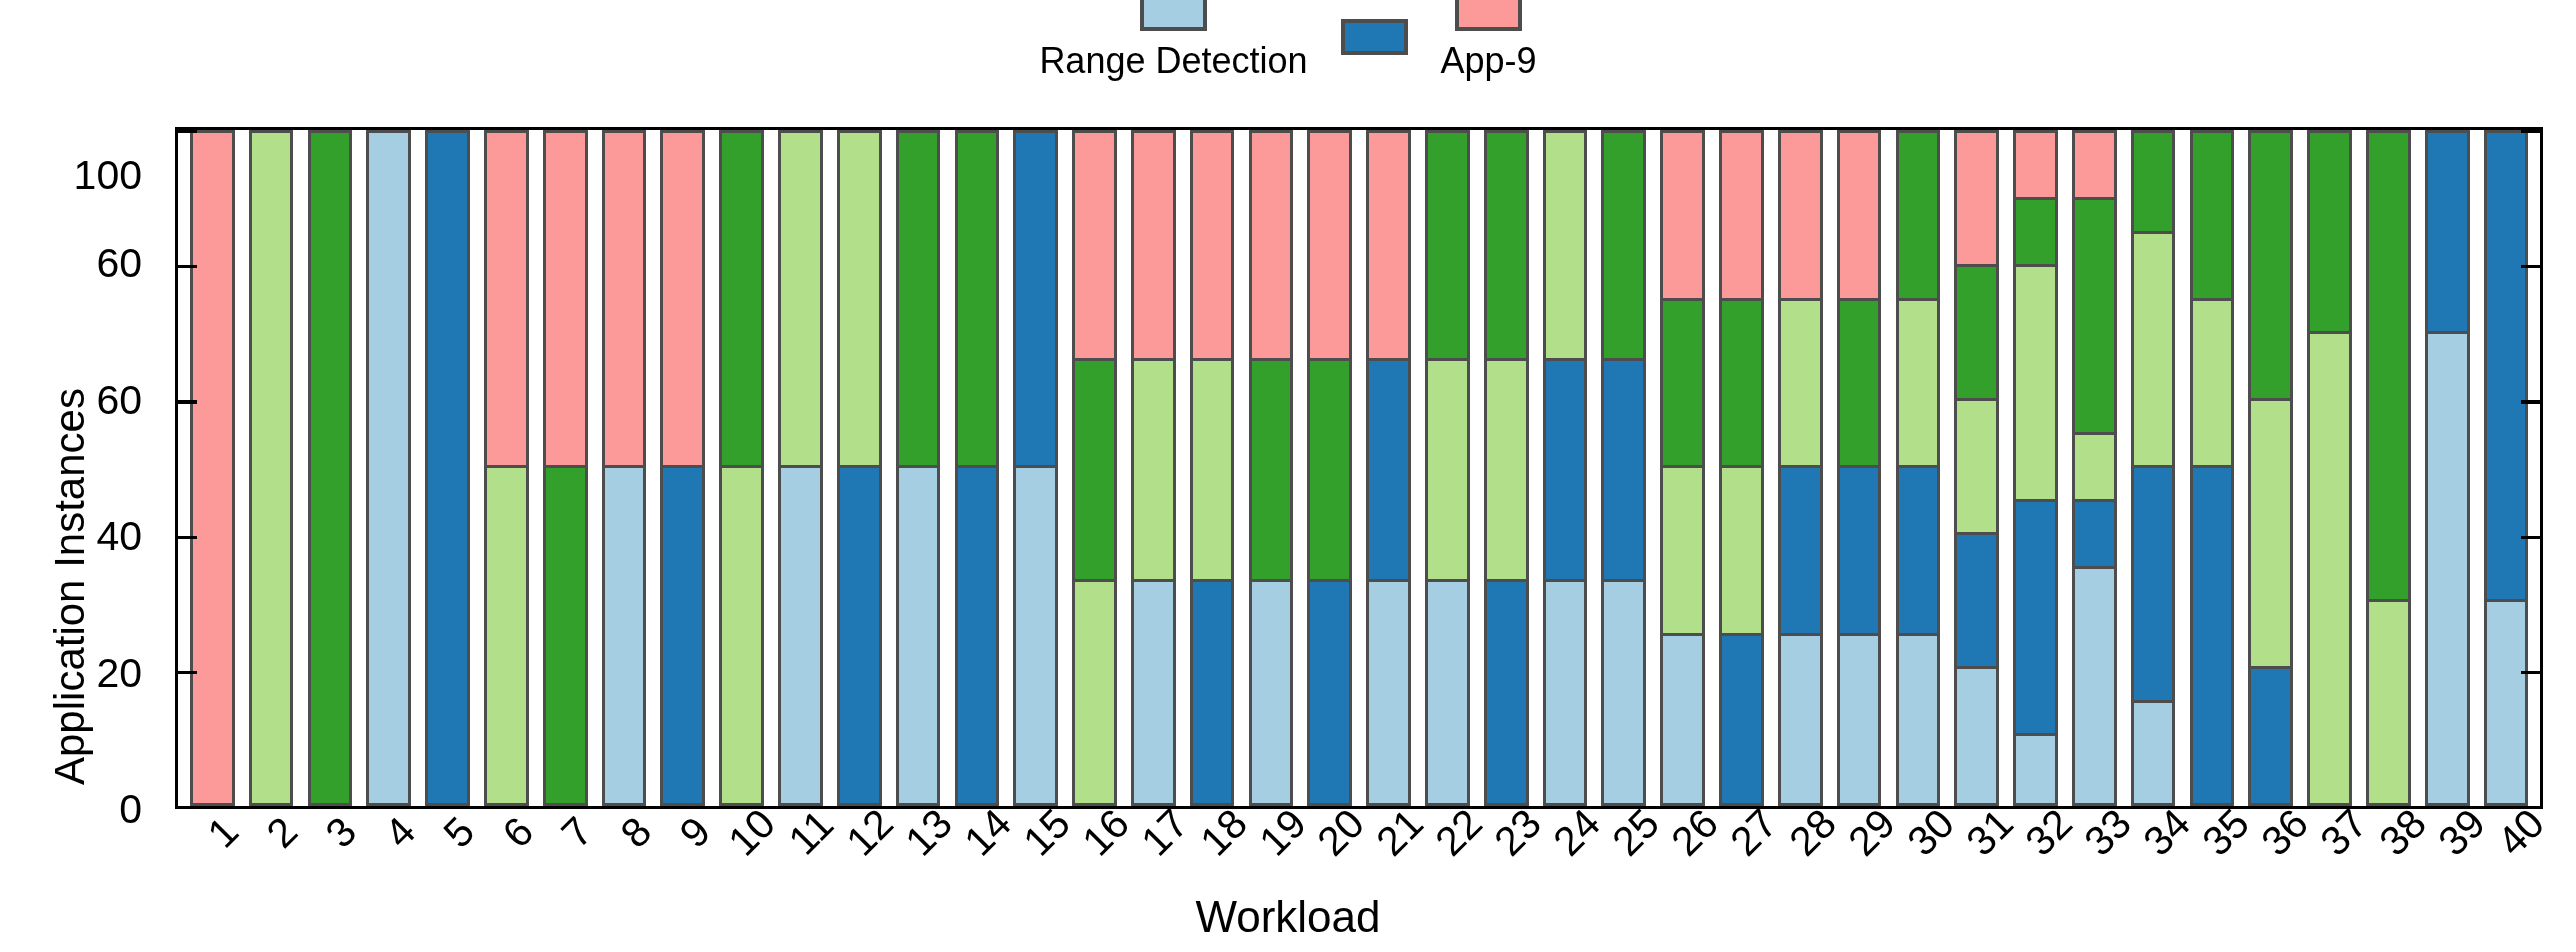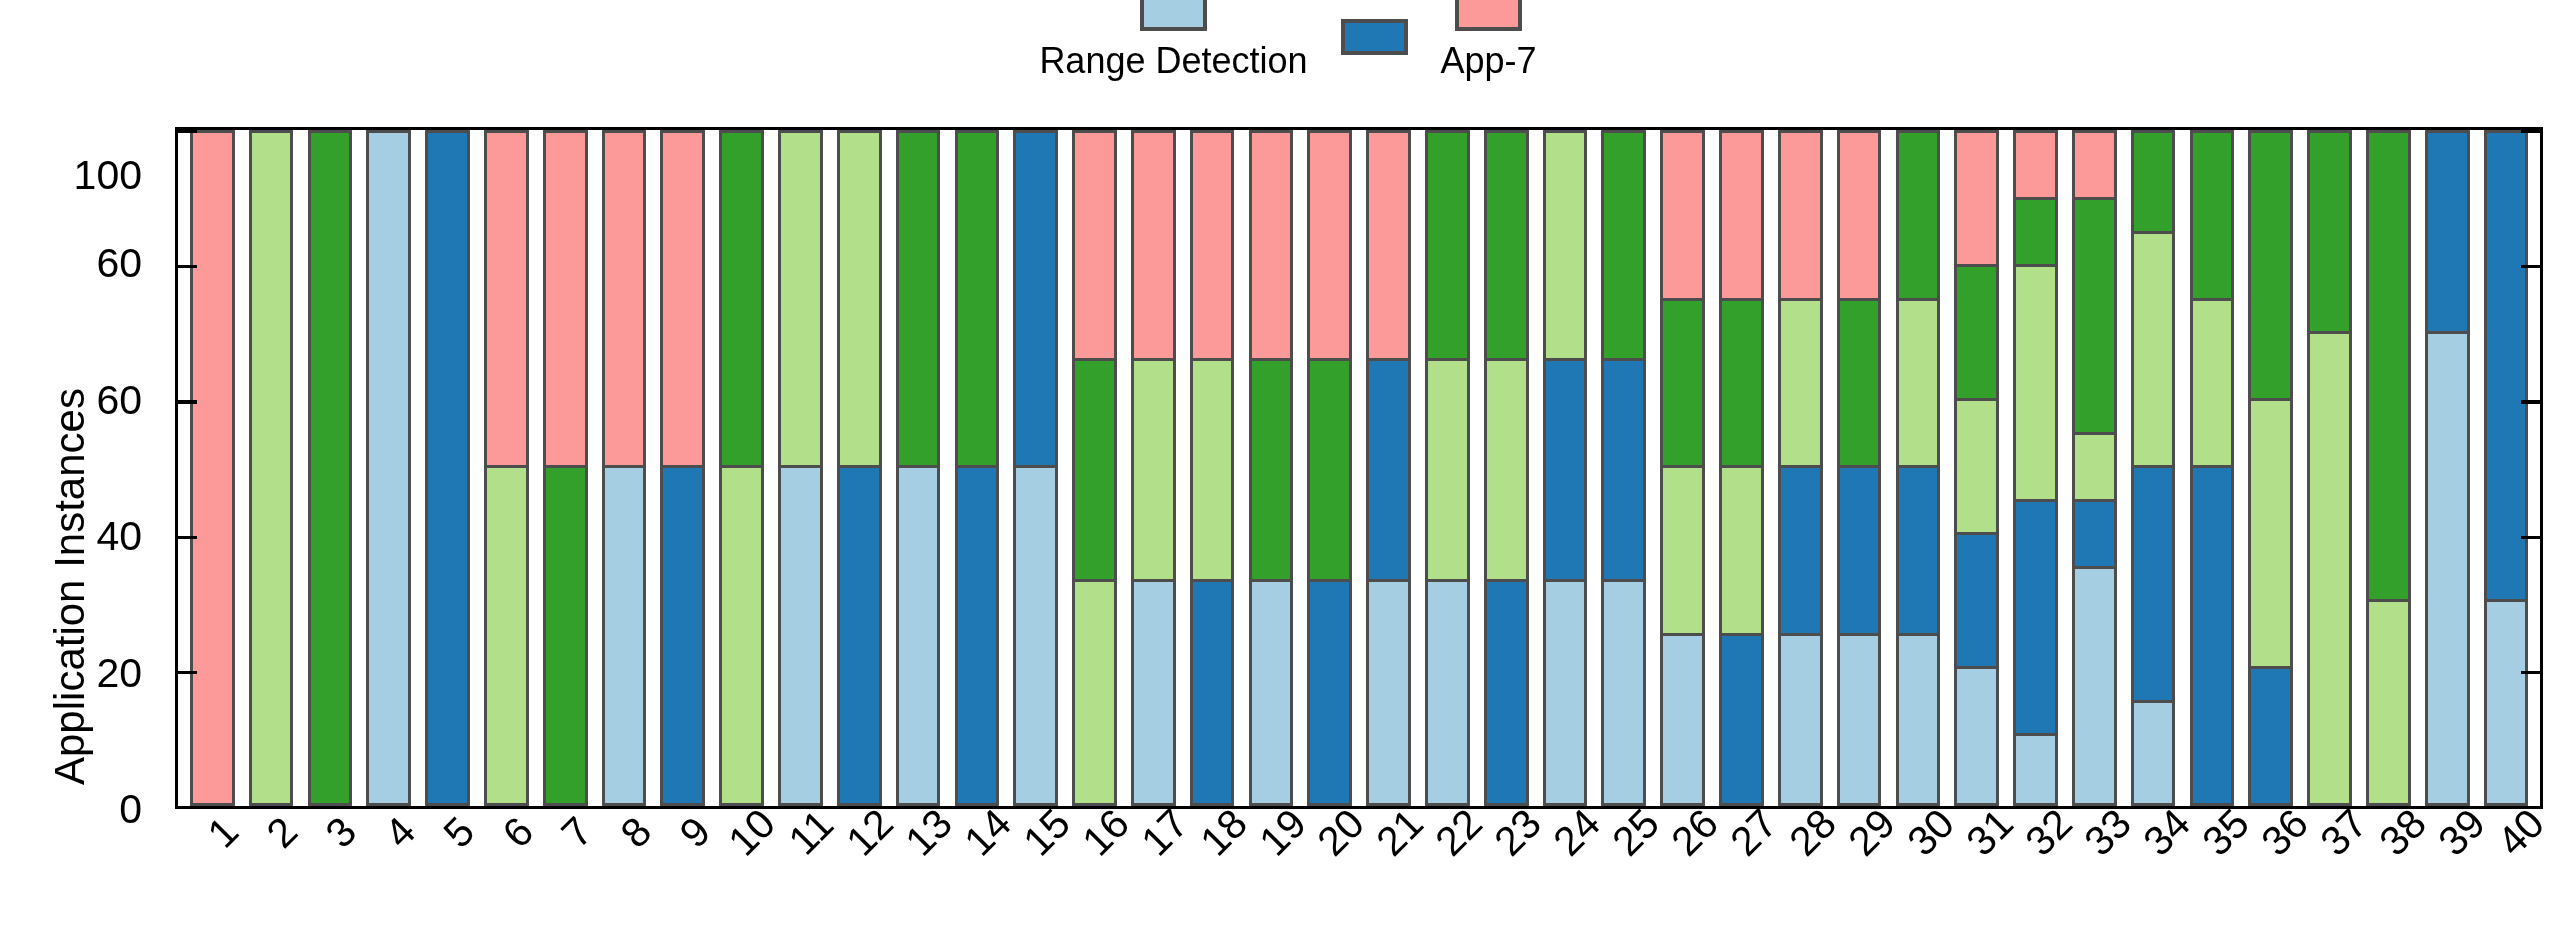--- a/index.html
+++ b/index.html
@@ -51,21 +51,21 @@
   <div class="legend" id="legend">
       <div class="legend-item">
         <span class="legend-swatch" style="background: rgb(166, 206, 227);"></span>
         <span class="legend-label">Range Detection</span>
       </div>
       <div class="legend-item">
         <span class="legend-swatch" style="background: rgb(31, 120, 180);"></span>
       </div>
       <div class="legend-item">
         <span class="legend-swatch" style="background: rgb(251, 154, 153);"></span>
-        <span class="legend-label">App-7</span>
+        <span class="legend-label">App-9</span>
       </div>
     </div>
 
   <div class="ytitle" style="left:46px;top:785px;">Application Instances</div>
 
   <div class="ylabels" id="ylabels">
       <div class="ylab" style="top: 100%;">0</div>
       <div class="ylab" style="top: 80%;">20</div>
       <div class="ylab" style="top: 60%;">40</div>
       <div class="ylab" style="top: 40%; text-align: right;">60</div>
@@ -478,15 +478,16 @@
         <div class="xtl">38</div>
       </div>
       <div class="xtcell">
         <div class="xtl">39</div>
       </div>
       <div class="xtcell">
         <div class="xtl">40</div>
       </div>
     </div>
 
+  <div class="xtitle">Workload</div>
 
 </div>
 
 
 </body></html>

